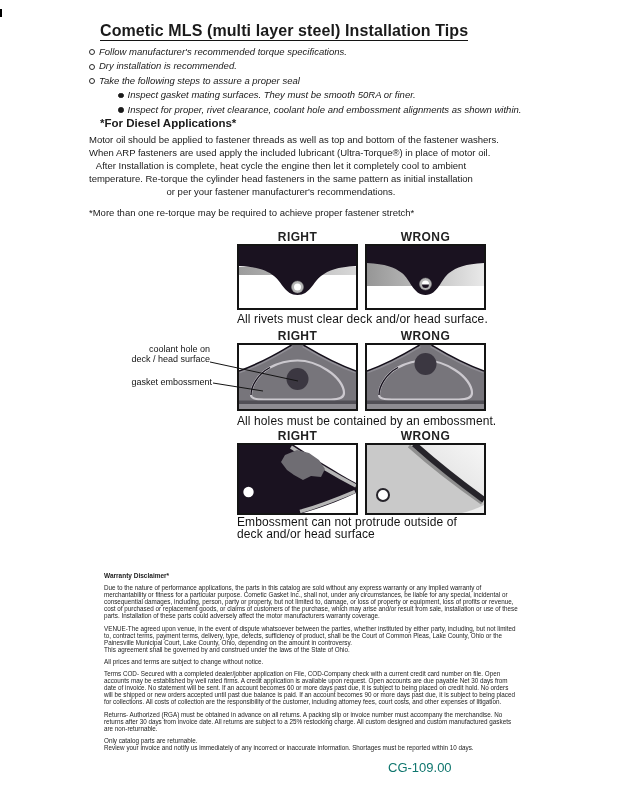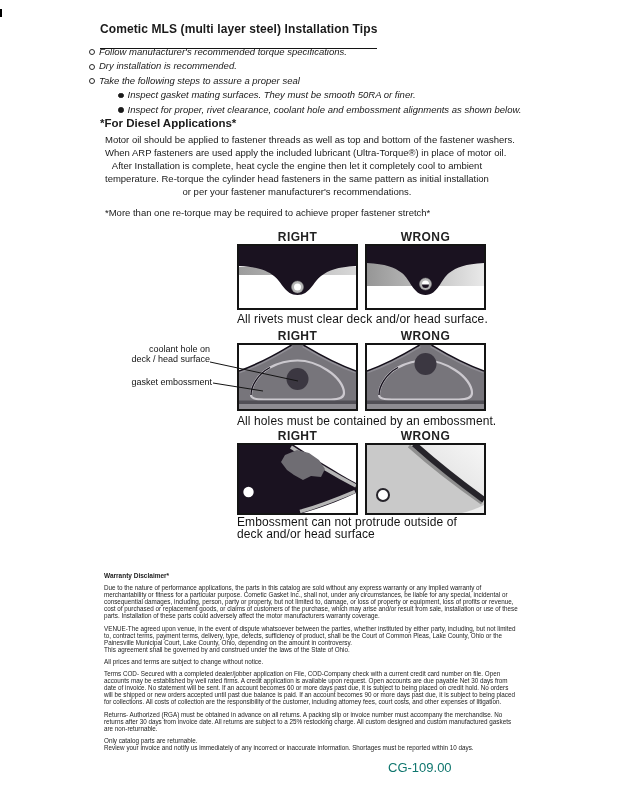--- a/index.html
+++ b/index.html
@@ -3,31 +3,31 @@
 <meta charset="utf-8">
 <style>
   html,body{margin:0;padding:0;background:#e8e8e8;}
   .page{
     position:relative;width:618px;height:800px;background:#ffffff;
     font-family:"Liberation Sans","DejaVu Sans",sans-serif;color:#1a1a1a;
     overflow:hidden;margin:0 auto;
   }
   .abs{position:absolute;}
   .title{
-    left:100px;top:22px;font-size:12px;font-weight:bold;
-    border-bottom:1.5px solid #141414;padding-bottom:12px;letter-spacing:.1px;
+    left:100px;top:22px;font-size:16px;font-weight:bold;
+    border-bottom:1.5px solid #141414;padding-bottom:0;letter-spacing:.1px;
   }
   .bullets{left:89px;top:45px;}
   .bline{font-size:9.5px;line-height:14.4px;white-space:nowrap;display:flex;align-items:center;font-style:italic;}
   .bline .mk{width:4px;height:4px;border:1px solid #2a2a2a;border-radius:50%;margin-right:4px;flex:0 0 auto;}
   .bline.sub{margin-left:29px;}
   .bline.sub .mk{background:#1a1a1a;border-color:#1a1a1a;width:3.5px;height:3.5px;}
   .dheading{left:100px;top:117px;font-size:11.5px;font-weight:bold;}
   .plines{left:89px;font-size:9.5px;line-height:13.2px;}
-  .plines div{white-space:nowrap;margin-left:16px;}
+  .plines div{white-space:nowrap;}
   .dlabel{width:121px;text-align:center;font-size:12px;font-weight:bold;letter-spacing:.4px;color:#222;}
   .panel{width:117px;height:62px;border:2px solid #141414;background:#fff;}
   .panel3{height:68px;}
   .panel2{height:64px;}
   .caption{left:237px;font-size:12px;color:#141414;letter-spacing:.1px;}
   .ann{font-size:9px;color:#141414;text-align:right;line-height:10px;}
   .legal{left:104px;top:572px;width:414px;font-size:6.3px;line-height:7.1px;color:#222;}
   .legal .lh{font-weight:bold;font-size:6.5px;margin:0 0 5px 0;}
   .legal p{margin:5px 0 0 0;}
   .legal p.tight{margin-top:0;}
@@ -56,21 +56,21 @@
     <div class="bline">
         <span class="mk"></span>
         <span>Take the following steps to assure a proper seal</span>
       </div>
     <div class="bline sub">
         <span class="mk"></span>
         <span>Inspect gasket mating surfaces.  They must be smooth 50RA or finer.</span>
       </div>
     <div class="bline sub">
         <span class="mk"></span>
-        <span>Inspect for proper, rivet clearance, coolant hole and embossment alignments as shown below.</span>
+        <span>Inspect for proper, rivet clearance, coolant hole and embossment alignments as shown within.</span>
       </div>
   </div>
 
   <div class="abs dheading">*For Diesel Applications*</div>
 
   <div class="abs plines" style="top:133px;">
     <div>Motor oil should be applied to fastener threads as well as top and bottom of the fastener washers.</div>
     <div>When ARP fasteners are used apply the included lubricant (Ultra-Torque®) in place of motor oil.</div>
   </div>
   <div class="abs plines" style="top:159px;text-align:center;">

